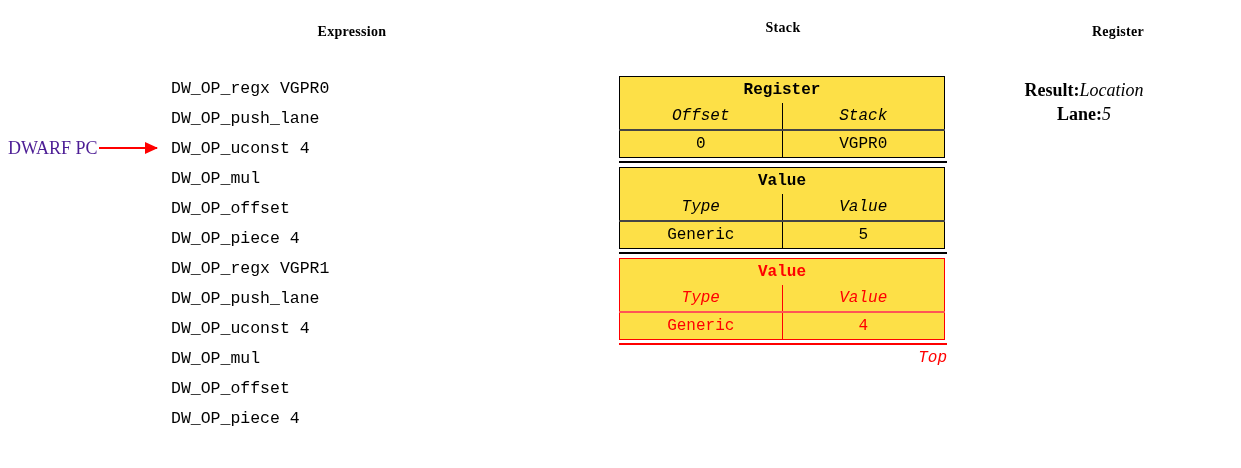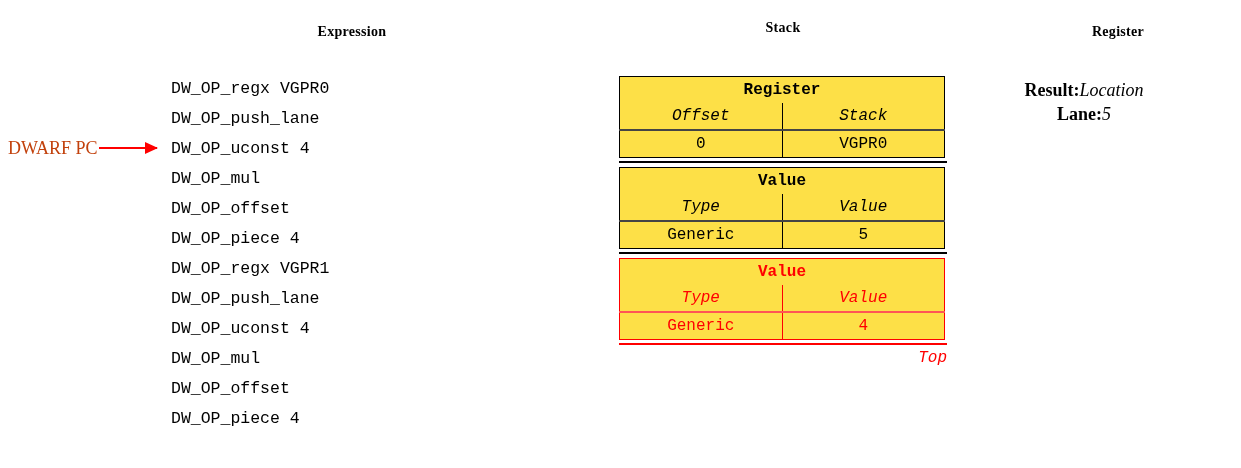--- a/index.html
+++ b/index.html
@@ -53,21 +53,21 @@
     top: 135px;
     height: 26px;
     display: flex;
     align-items: center;
     color: #ff0000;
   }
   #pc-marker .pc-label {
     font-family: "Liberation Serif", serif;
     font-size: 18px;
     white-space: nowrap;
-    color: #c2410c;
+    color: #4c1d95;
   }
   #pc-marker .pc-arrow {
     position: relative;
     width: 58px;
     height: 2px;
     background: #ff0000;
     margin-left: 1px;
   }
   #pc-marker .pc-arrow::after {
     content: "";

